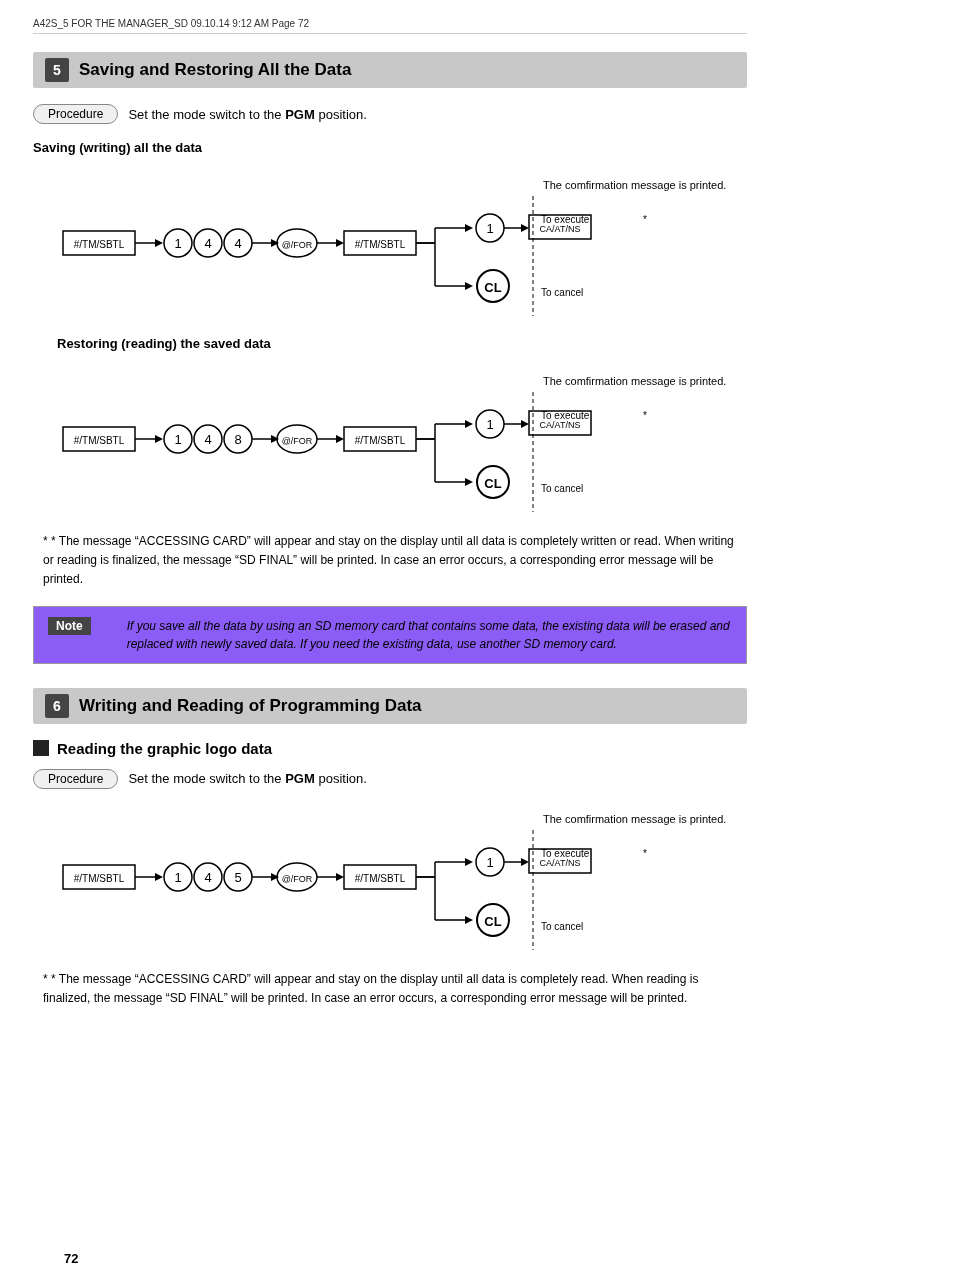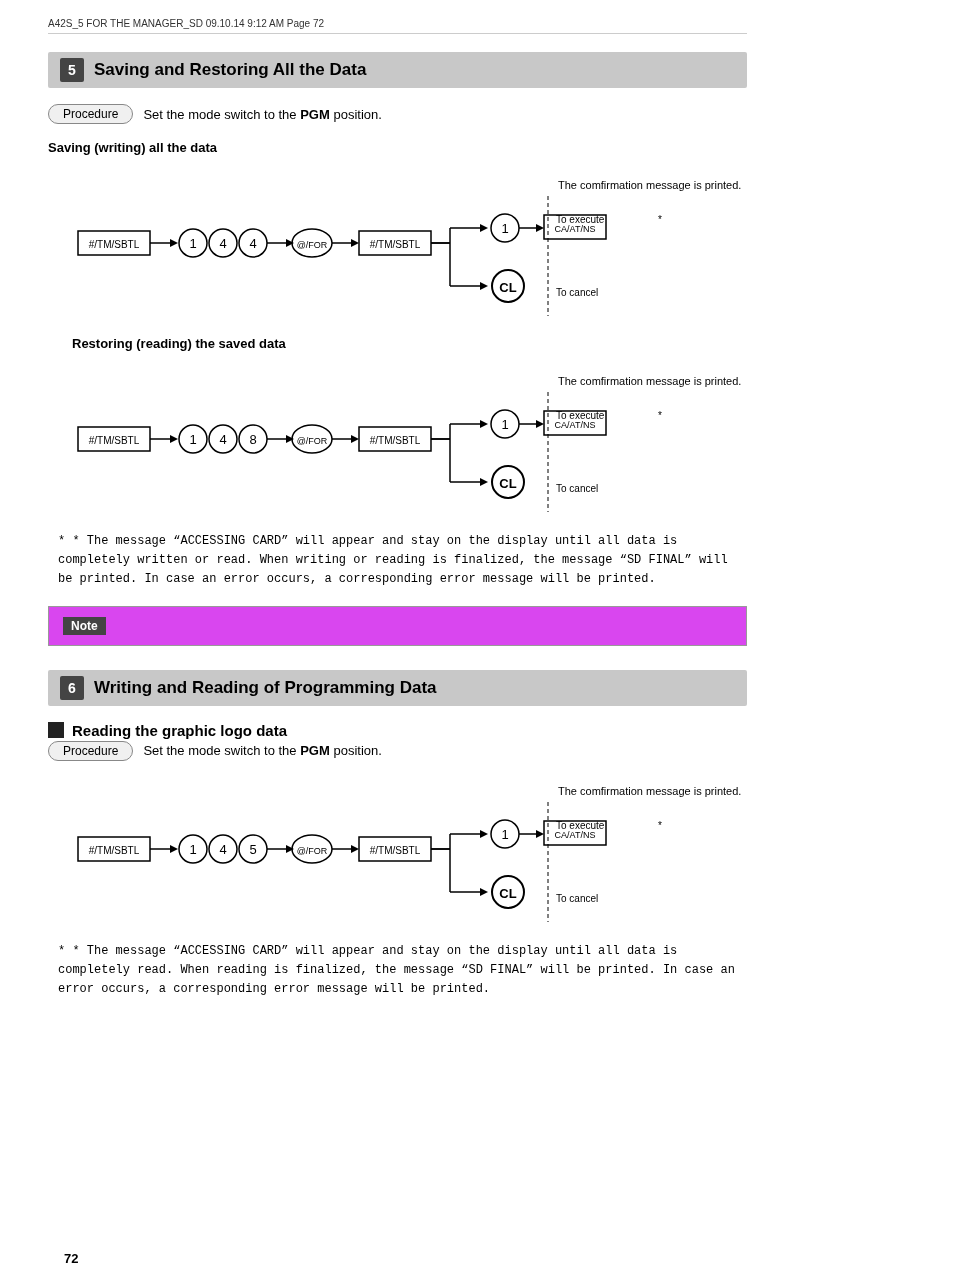--- a/index.html
+++ b/index.html
@@ -11,21 +11,21 @@
       width: 954px;
       min-height: 1286px;
       padding: 0;
       position: relative;
     }
 
     .page-wrapper {
       width: 795px;
       min-height: 1286px;
       background: #fff;
-      padding: 18px 48px 40px 48px;
+      padding: 18px 48px 40px 33px;
       position: relative;
     }
 
     
     .header-bar {
       font-size: 10px;
       color: #333;
       border-bottom: 1px solid #ccc;
       padding-bottom: 4px;
       margin-bottom: 18px;
@@ -103,21 +103,21 @@
       top: 0; left: 0;
     }
 
     
     .note-box {
       display: flex;
       align-items: flex-start;
       border: 1px solid #999;
       padding: 10px 14px;
       margin: 10px 0 24px 0;
-      background: #d946ef;
+      background: #8b5cf6;
       gap: 26px;
     }
     .note-label {
       background: #444;
       color: #fff;
       font-weight: bold;
       font-size: 12px;
       padding: 2px 8px;
       margin-right: 10px;
       white-space: nowrap;
@@ -128,28 +128,27 @@
       font-style: italic;
       line-height: 1.5;
     }
 
     
     .footnote {
       font-size: 12px;
       line-height: 1.6;
       margin-bottom: 16px;
       padding-left: 10px;
-      font-family: Liberation Mono, monospace;
     }
 
     
     .reading-header {
       display: flex;
       align-items: center;
-      margin-bottom: 2px;
+      margin-bottom: 12px;
     }
     .reading-square {
       width: 16px;
       height: 16px;
       background: #222;
       display: inline-block;
       margin-right: 8px;
     }
     .reading-title {
       font-size: 15px;
@@ -312,20 +311,21 @@
       <text x="440" y="121" font-size="13" text-anchor="middle" fill="#000" font-weight="bold">CL</text>
     </svg>
   </div>
 
   <div class="footnote" style="margin-top: 10px;">
     <span>* </span><span>* The message “ACCESSING CARD” will appear and stay on the display until all data is completely written or read. When writing or reading is finalized, the message “SD FINAL” will be printed. In case an error occurs, a corresponding error message will be printed.</span>
   </div>
 
   <div class="note-box">
     <span class="note-label">Note</span>
+    <span class="note-text">If you save all the data by using an SD memory card that contains some data, the existing data will be erased and replaced with newly saved data. If you need the existing data, use another SD memory card.</span>
   </div>
 
   <div class="section-header" style="margin-top: 18px;">
     <div class="section-num">6</div>
     <div class="section-title">Writing and Reading of Programming Data</div>
   </div>
 
   <div class="reading-header">
     <span class="reading-square"></span>
     <span class="reading-title">Reading the graphic logo data</span>

